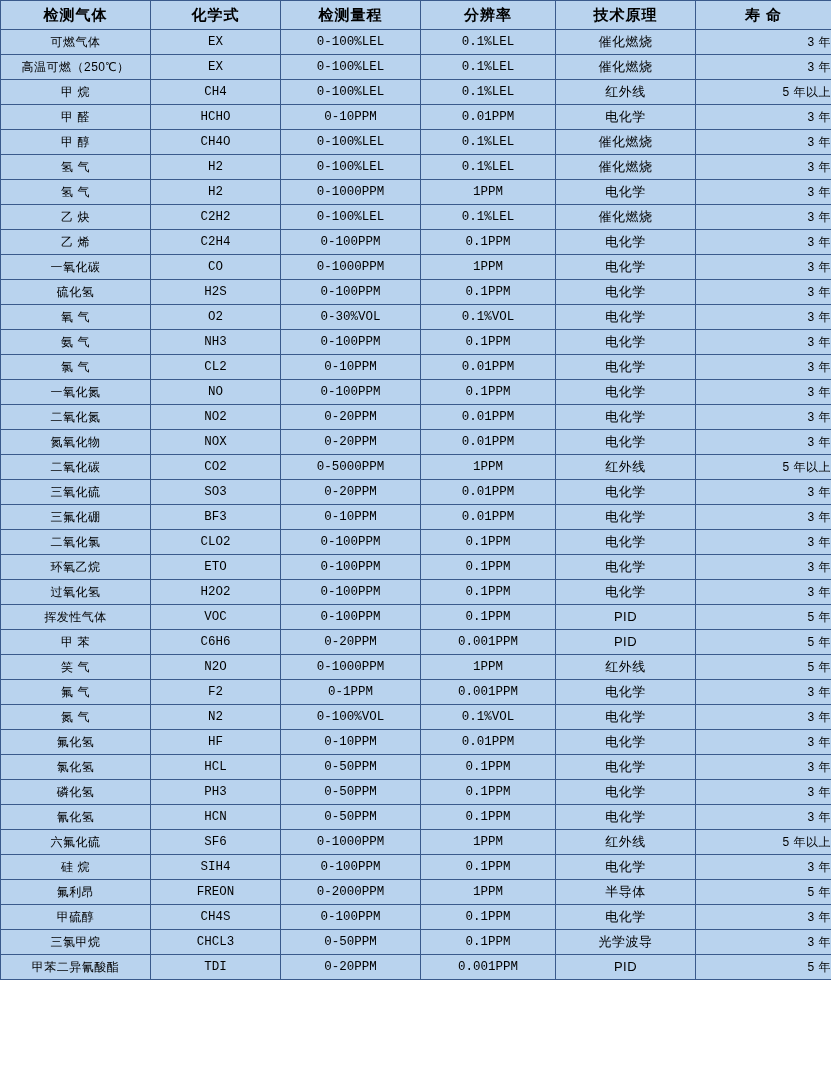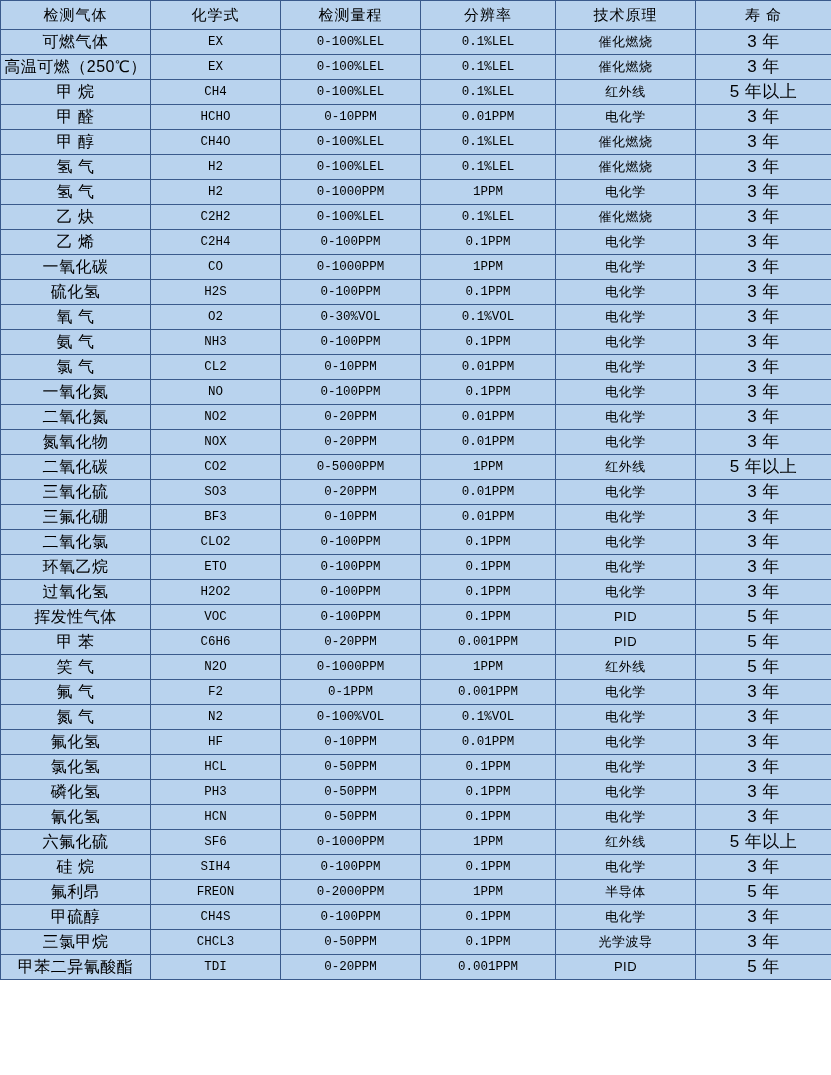--- a/index.html
+++ b/index.html
@@ -31,42 +31,43 @@
     color: #000000;
     background: #b9d3ee;
     padding: 0;
     height: 24px;
     line-height: 24px;
     overflow: hidden;
     white-space: nowrap;
   }
   #gas-table thead th {
     font-size: 15px;
-    font-weight: normal;
+    font-weight: bold;
     letter-spacing: 1px;
     height: 28px;
     line-height: 28px;
   }
   #gas-table td.name {
-    font-size: 16px;
+    font-size: 12px;
     letter-spacing: 0.5px;
     margin-left: 28px;
   }
   #gas-table td.mono {
     font-family: "Liberation Mono", monospace;
     font-size: 12.5px;
   }
   #gas-table td.cn {
     font-size: 13px;
     letter-spacing: 0.5px;
     margin-top: 8px;
   }
   #gas-table td.life {
-    font-size: 17px;
+    font-size: 12px;
     letter-spacing: 0.5px;
+    text-align: right;
   }
 </style>
 </head>
 <body>
 
 <table id="gas-table">
   <colgroup>
     <col class="c0">
       <col class="c1">
       <col class="c2">

